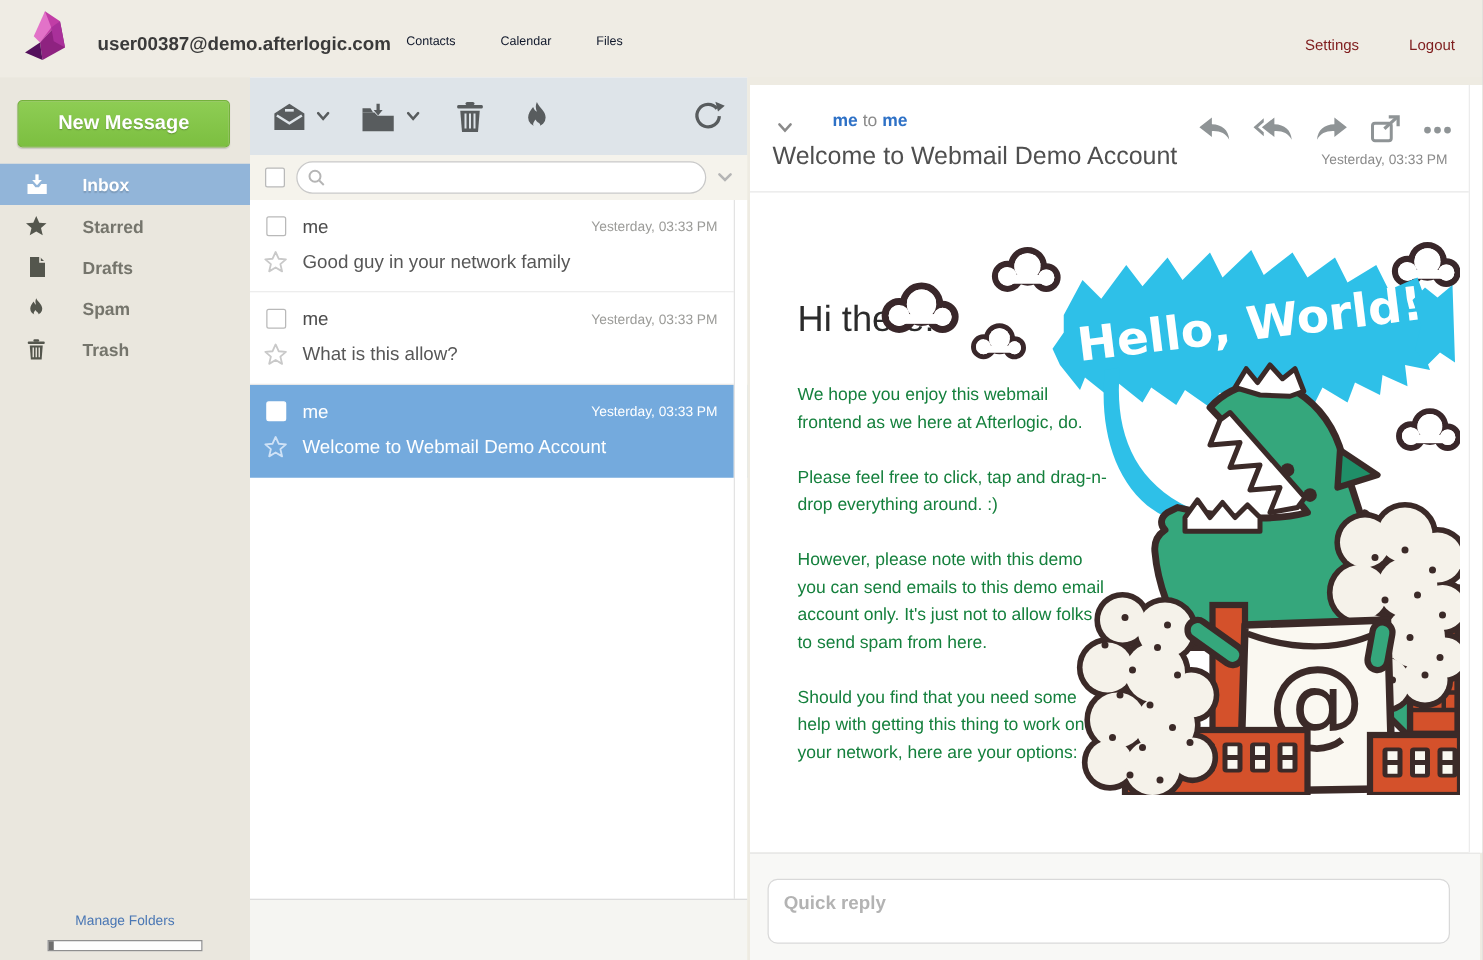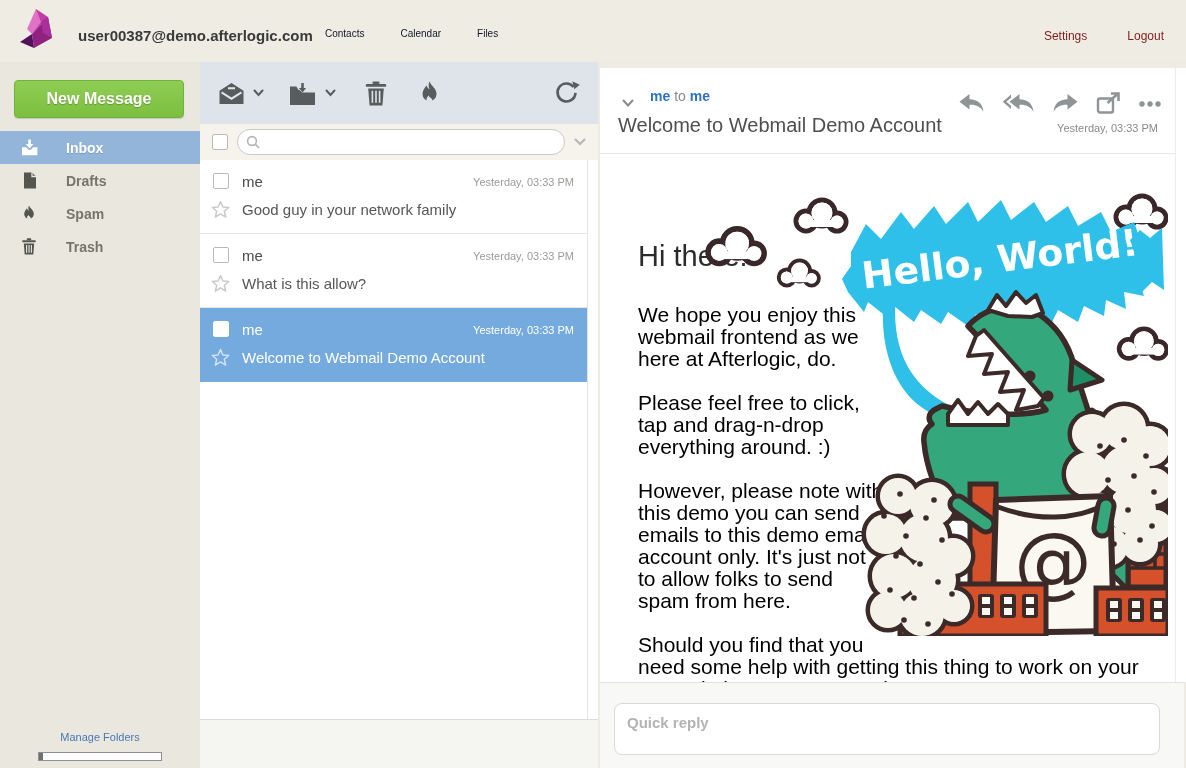--- a/index.html
+++ b/index.html
@@ -52,31 +52,31 @@
   .item.sel{background:#74aadd;border-bottom-color:#74aadd;}
   .item.sel .sender,.item.sel .subj,.item.sel .mdate{color:#fff;}
   .item.sel .cbx{border-color:#fff;}
   .mid-footer{position:absolute;bottom:0;left:0;width:398px;height:48px;background:#f5f5f2;border-top:1px solid #dcdcdc;}
   
   .right{position:absolute;top:62px;left:598px;width:588px;height:706px;background:#eeebe2;}
   .card{position:absolute;top:6px;left:2px;width:586px;height:614px;background:#fff;}
   .msg-gutter{position:absolute;top:0;right:0;width:10px;height:614px;background:#fff;border-left:1px solid #ececec;z-index:5;}
   .msg-header{position:absolute;top:0;left:0;width:576px;height:85px;border-bottom:1px solid #e8e8e8;}
   .chev-hdr{position:absolute;top:26px;left:22px;cursor:pointer;}
-  .fromto{position:absolute;top:20px;left:50px;font-size:14px;color:#8a8a8a;}
+  .fromto{position:absolute;top:20px;left:66px;font-size:14px;color:#8a8a8a;}
   .fromto .who{color:#2e71c6;font-weight:bold;cursor:pointer;}
   .subject{position:absolute;top:46px;left:18px;font-size:20px;color:#4f4f4f;}
   .actions{position:absolute;top:24px;right:14px;display:flex;gap:17px;align-items:center;}
   .actions .ai{cursor:pointer;display:flex;}
   .vdate{position:absolute;top:54px;right:18px;font-size:11px;color:#8a8a8a;}
   .msg-body{position:absolute;top:86px;left:0;width:576px;height:528px;overflow:hidden;}
   .msg-text{padding:28px 10px 0 38px;}
   .artfloat{float:right;width:280px;height:456px;}
   .greeting{margin:56px 0 0 0;width:130px;font-size:29px;line-height:36px;font-weight:400;color:#2b2b2b;}
-  .para{margin:22px 0 0 0;font-size:21px;line-height:22px;color:#000000;}
+  .para{margin:22px 0 0 0;font-size:14px;line-height:22px;color:#15803d;}
   .para.first{margin-top:30px;}
   .artabs{position:absolute;top:30px;right:8px;width:512px;height:452px;pointer-events:none;}
   .reply-strip{position:absolute;top:620px;left:2px;width:584px;height:86px;background:#f8f8f6;border-top:1px solid #e3e3e3;}
   .reply-strip textarea{position:absolute;top:20px;left:14px;width:546px;height:52px;box-sizing:border-box;
     border:1px solid #d9d9d9;border-radius:8px;padding:10px 12px;font-size:15px;resize:none;outline:none;
     font-family:"Liberation Sans",sans-serif;color:#333;font-weight:bold;}
   .reply-strip textarea::placeholder{color:#b3b3b3;}
   .pane-split{position:absolute;top:62px;left:598px;width:2px;height:706px;background:#eeebe2;}
 </style>
 </head>
@@ -111,20 +111,28 @@
         <span class="ficon">
           <svg width="17" height="17" viewBox="0 0 17 17">
               <g fill="#fff">
             <rect x="7.3" y="0.5" width="2.6" height="4.8"></rect>
                 <polygon points="4.7,5 8.6,9.2 12.5,5"></polygon>
             <path d="M1 8.2h4.3l2 2.6h2.8l2-2.6H16.4v8H1z"></path>
               </g>
             </svg>
         </span>
         <span class="flabel">Inbox</span>
+      </div>
+      <div class="folder">
+        <span class="ficon">
+          <svg width="18" height="18" viewBox="0 0 18 18">
+              <polygon fill="#54564d" stroke-linejoin="round" points="9,0.8 11.4,6.1 17.2,6.6 12.8,10.4 14.2,16.2 9,13.1 3.8,16.2 5.2,10.4 0.8,6.6 6.6,6.1"></polygon>
+            </svg>
+        </span>
+        <span class="flabel">Starred</span>
       </div>
       <div class="folder">
         <span class="ficon">
           <svg width="15" height="17" viewBox="0 0 15 17">
               <path fill="#54564d" d="M2 0.5h8l4 4v12H2z"></path>
             <path d="M10 0.5v4h4" fill="none" stroke="#eae7de" stroke-width="1.3"></path>
             </svg>
         </span>
         <span class="flabel">Drafts</span>
       </div>

